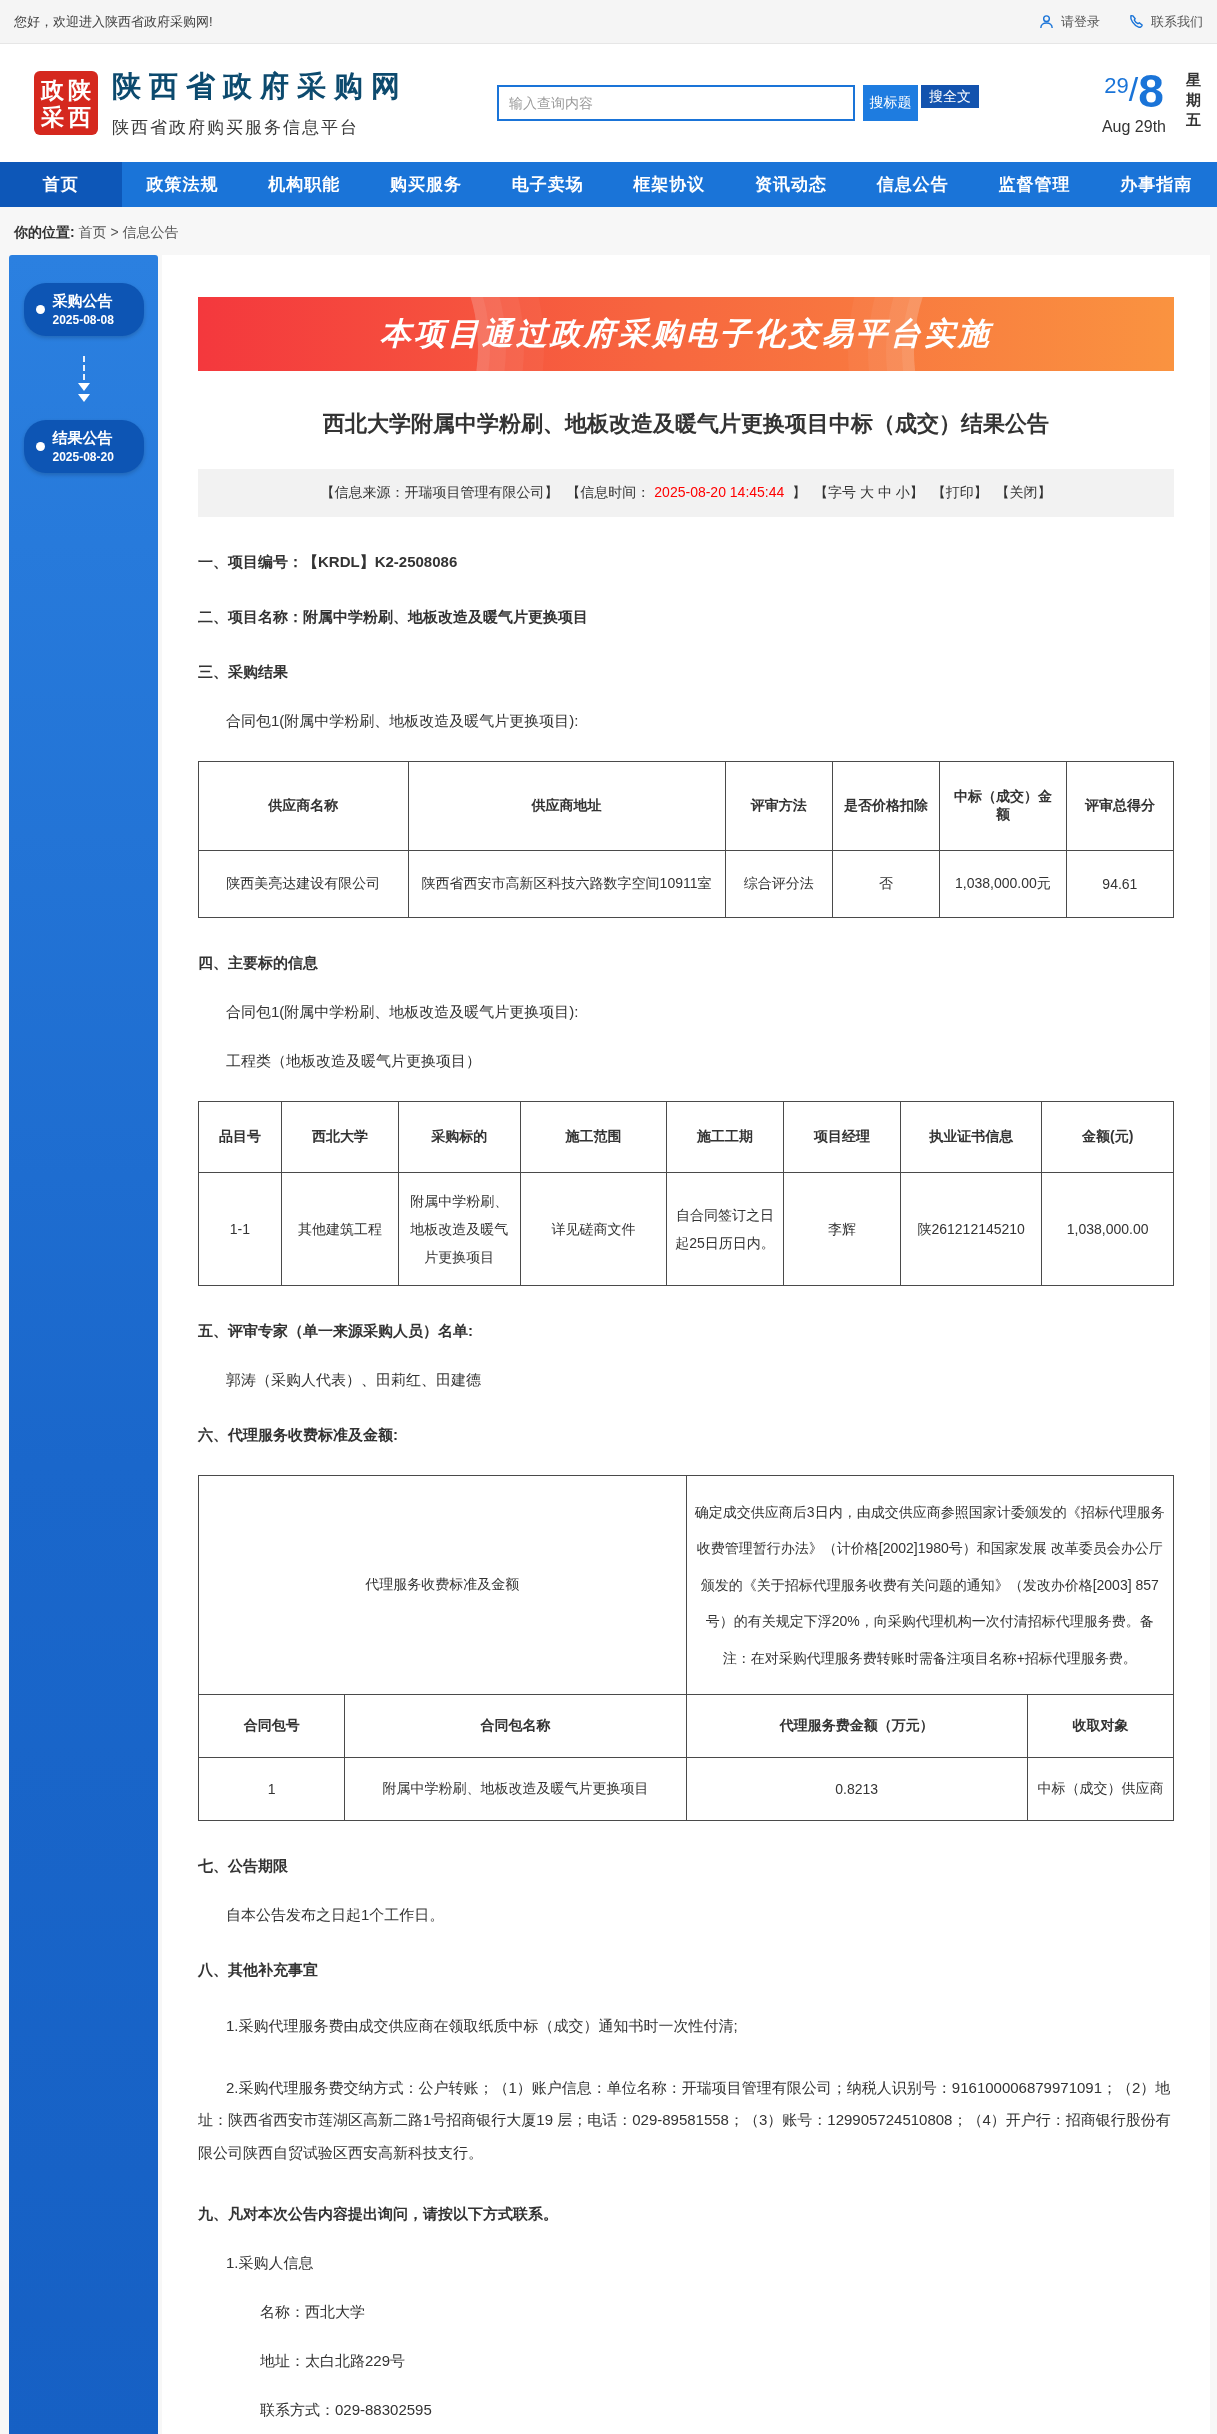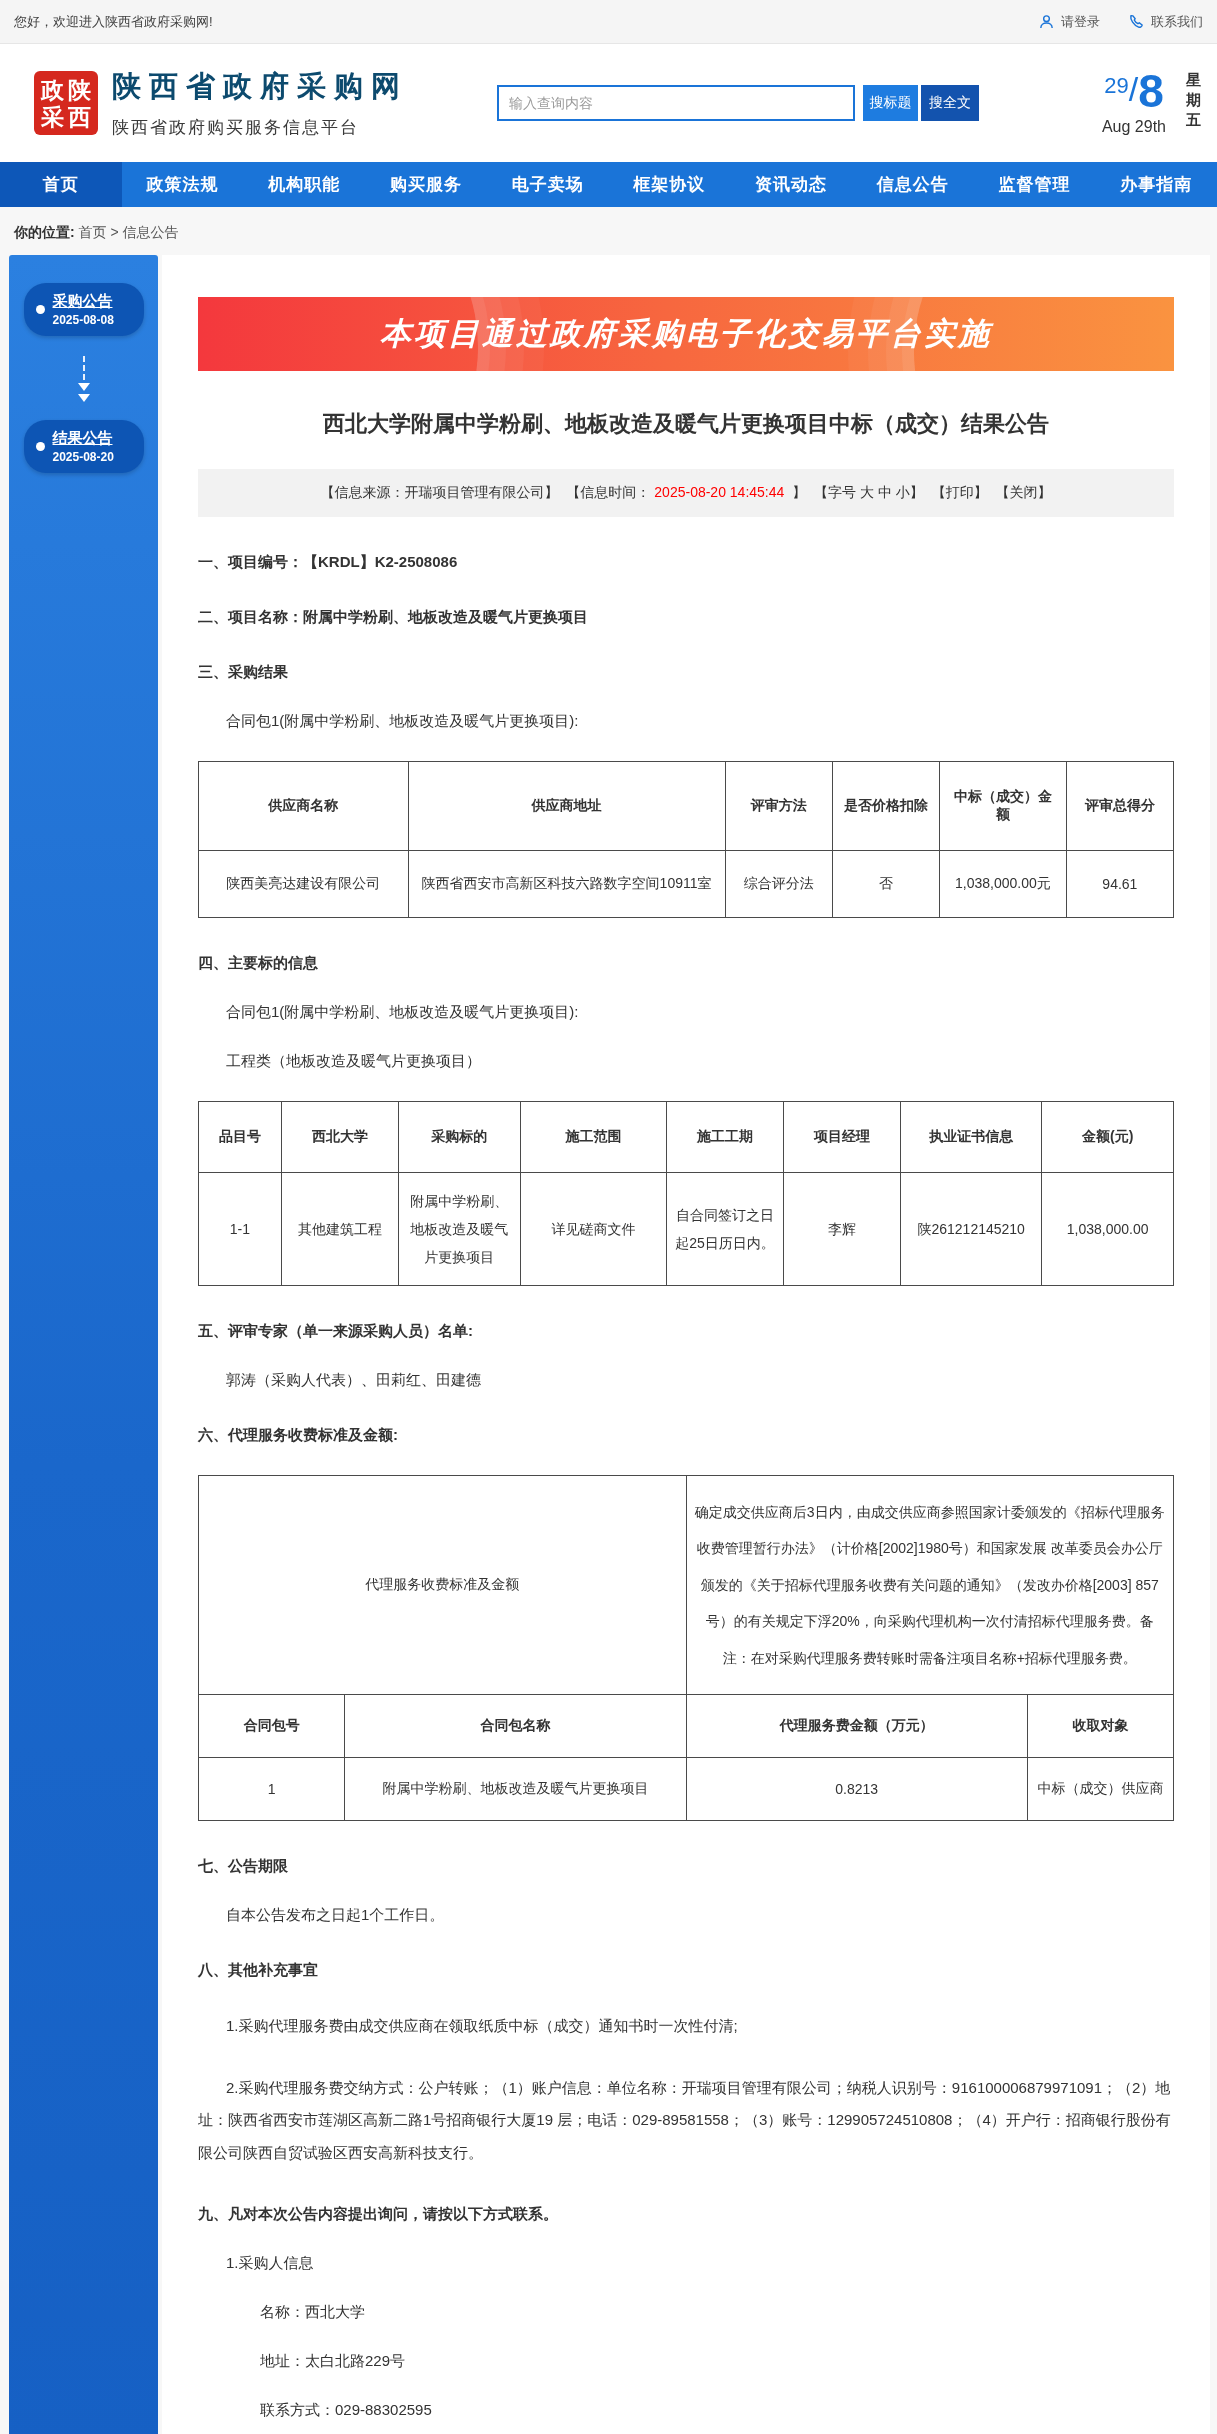--- a/index.html
+++ b/index.html
@@ -19,21 +19,21 @@
   .logo { width:64px; height:64px; background:#d5281e; border-radius:6px; margin-left:34px;
     display:grid; grid-template-columns:1fr 1fr; align-items:center; justify-items:center; padding:5px; }
   .logo span { color:#fff; font-weight:bold; font-size:23px; line-height:1; font-family:"DejaVu Serif","Liberation Serif",serif; }
   .site-names { margin-left:14px; }
   .site-title { font-size:29px; font-weight:bold; letter-spacing:8px; color:#0c4a6e; white-space:nowrap; }
   .site-sub { font-size:17px; color:#3a3a3a; margin-top:9px; letter-spacing:2px; }
   .search-wrap { position:absolute; left:497px; top:41px; display:flex;border-radius:8px; }
   .search-input { width:358px; height:36px; border:2px solid #1a74d8; padding:0 10px; font-size:14px; outline:none; color:#333; }
   .search-input::placeholder { color:#9b9b9b; }
   .btn-search-title { width:55px; height:36px; background:#1e7ce0; color:#fff; font-size:14px; border:none; margin-left:8px; cursor:pointer; }
-  .btn-search-full { width:58px; height:36px; background:#1353ae; color:#fff; font-size:14px; border:none; margin-left:3px; cursor:pointer; }
+  .btn-search-full { width:58px; height:23px; background:#1353ae; color:#fff; font-size:14px; border:none; margin-left:3px; cursor:pointer; }
   .date-block { position:absolute; right:16px; top:24px; display:flex; gap:20px; }
   .date-left { text-align:center; }
   .date-nums { color:#1a74d8; line-height:1; white-space:nowrap; }
   .date-day { font-size:22px; vertical-align:14px; }
   .date-sep { font-size:34px; vertical-align:6px; }
   .date-month { font-size:46px; font-weight:bold; }
   .date-en { font-size:16px; color:#333; margin-top:4px; }
   .weekday { display:flex; flex-direction:column; font-weight:bold; font-size:15px; color:#333; line-height:20px; padding-top:2px; }
   
   .navbar { height:45px; background:#1a74d8; display:flex; }
@@ -46,21 +46,21 @@
   .bc-prefix { color:#333; font-weight:bold; }
   .bc-link { cursor:pointer; }
   .main { display:flex; align-items:stretch; padding-bottom:0; }
   
   .sidebar { width:149px; margin-left:9px; background:linear-gradient(180deg,#2b80e0 0%,#1a67cb 55%,#1660c4 100%);
     border-radius:3px; padding-top:28px; flex-shrink:0; }
   .side-pill { width:120px; margin:0 auto; background:#0d55b4; border-radius:22px;
     padding:9px 6px 9px 12px; color:#fff; display:flex; align-items:center; gap:8px; cursor:pointer;
     box-shadow:0 2px 4px rgba(0,0,0,.18); }
   .side-dot { width:9px; height:9px; border-radius:50%; background:#fff; flex-shrink:0; }
-  .side-pill .t { font-size:15px; font-weight:bold; line-height:1.2;text-decoration:underline; }
+  .side-pill .t { font-size:15px; font-weight:bold; line-height:1.2; }
   .side-pill .d { font-size:12px; font-weight:bold; margin-top:3px; }
   .side-arrow { display:flex; flex-direction:column; align-items:center; margin:20px 0 18px; }
   .side-arrow .dash { width:0; height:24px; border-left:2px dashed rgba(255,255,255,.9); }
   .side-arrow .tri { width:0; height:0; border-left:6px solid transparent; border-right:6px solid transparent;
     border-top:8px solid #fff; margin-top:3px; }
   
   .card { width:1048px; margin-left:4px; background:#ffffff; padding:42px 36px 34px; min-height:2120px; }
   .banner { height:74px; background:linear-gradient(90deg,#f4383d 0%,#f7673f 48%,#fa9340 100%);
     display:flex; align-items:center; justify-content:center; color:#fff; font-size:31px; font-weight:bold;
     font-style:italic; letter-spacing:3px; position:relative; overflow:hidden; }

